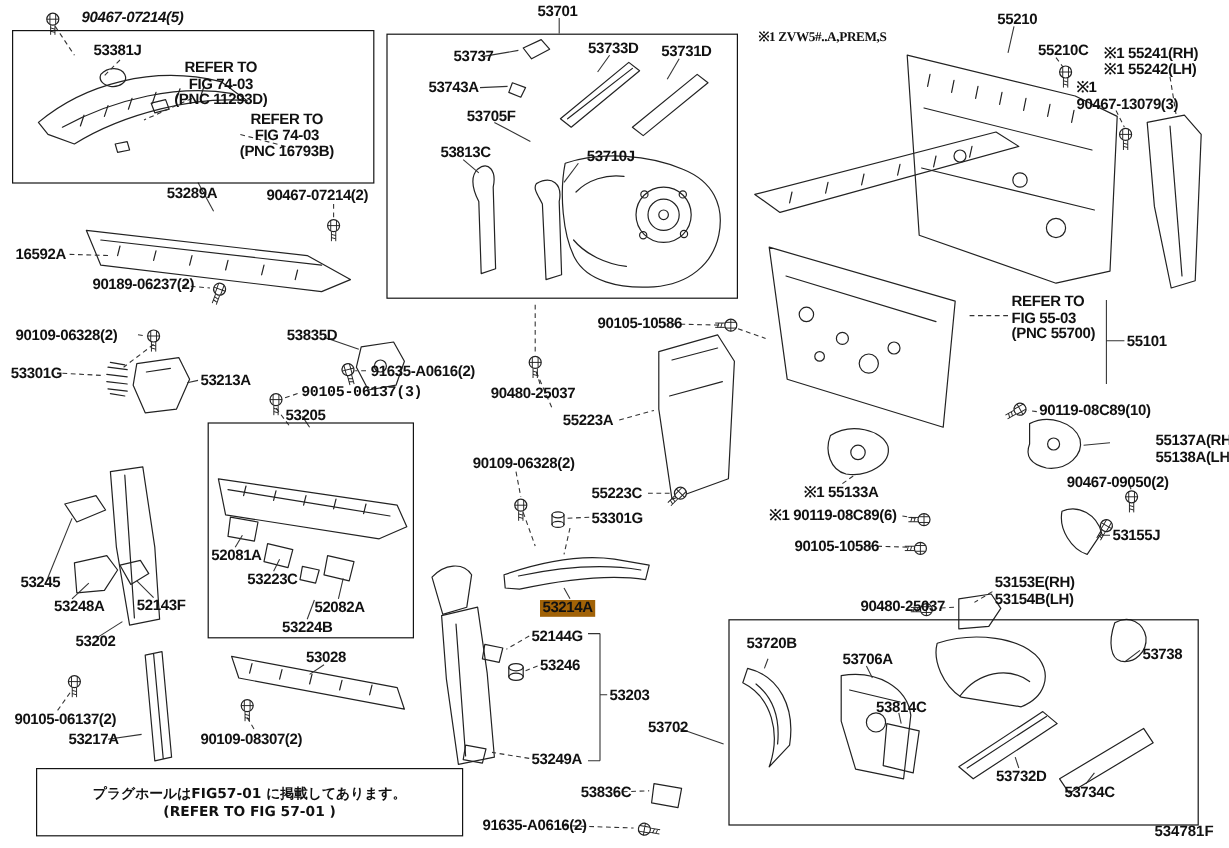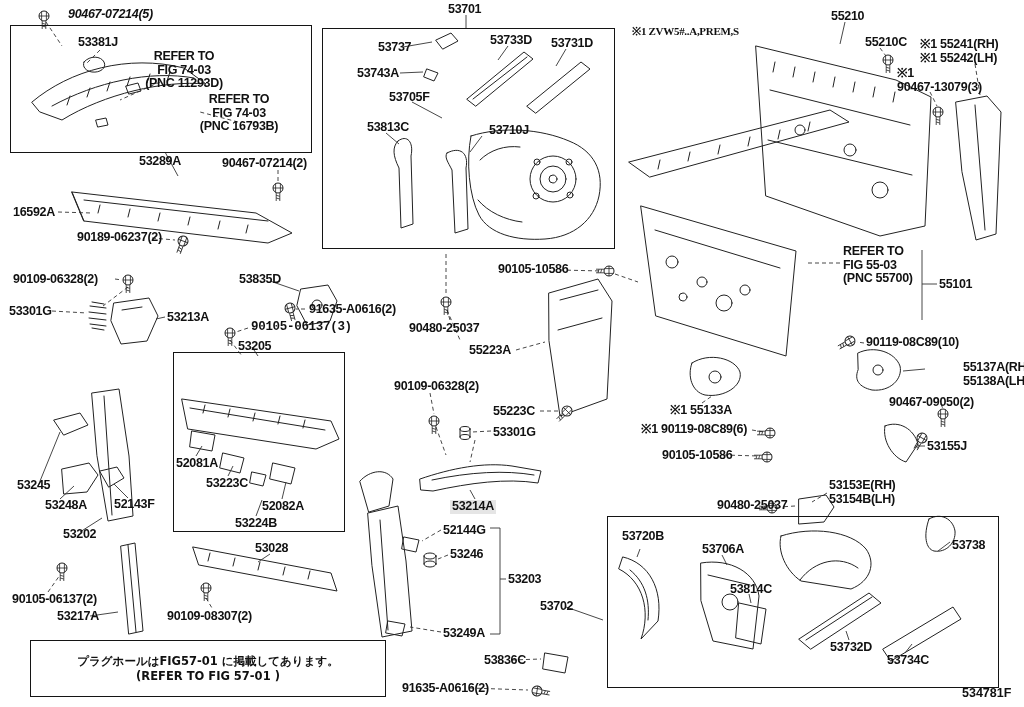--- a/index.html
+++ b/index.html
@@ -306,21 +306,21 @@
       <div class="lbl" style="left: 114px; top: 498px;">52143F</div>
       <div class="lbl" style="left: 63px; top: 528px;">53202</div>
       <div class="lbl" style="left: 176px; top: 457px;">52081A</div>
       <div class="lbl" style="left: 206px; top: 477px;">53223C</div>
       <div class="lbl" style="left: 262px; top: 500px;">52082A</div>
       <div class="lbl" style="left: 235px; top: 517px;">53224B</div>
       <div class="lbl" style="left: 255px; top: 542px;">53028</div>
       <div class="lbl" style="left: 12px; top: 593px;">90105-06137(2)</div>
       <div class="lbl" style="left: 57px; top: 610px;">53217A</div>
       <div class="lbl" style="left: 167px; top: 610px;">90109-08307(2)</div>
-      <div class="lbl hl" style="left: 450px; top: 500px; background: #e5e5e5;">53214A</div>
+      <div class="lbl hl" style="left: 450px; top: 500px; background: #a16207;">53214A</div>
       <div class="lbl" style="left: 443px; top: 524px;">52144G</div>
       <div class="lbl" style="left: 450px; top: 548px; text-align: right;">53246</div>
       <div class="lbl" style="left: 508px; top: 573px;">53203</div>
       <div class="lbl" style="left: 443px; top: 627px;">53249A</div>
       <div class="lbl" style="left: 540px; top: 600px;">53702</div>
       <div class="lbl" style="left: 484px; top: 654px;">53836C</div>
       <div class="lbl" style="left: 402px; top: 682px;">91635-A0616(2)</div>
       <div class="lbl" style="left: 717px; top: 499px;">90480-25037</div>
       <div class="lbl" style="left: 829px; top: 479px;">53153E(RH)
 53154B(LH)</div>

